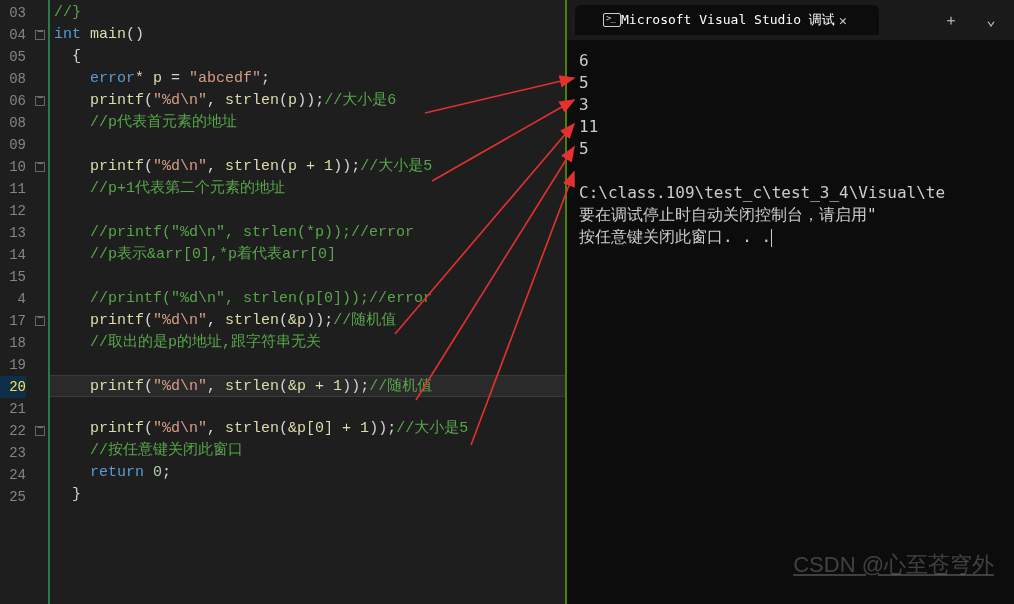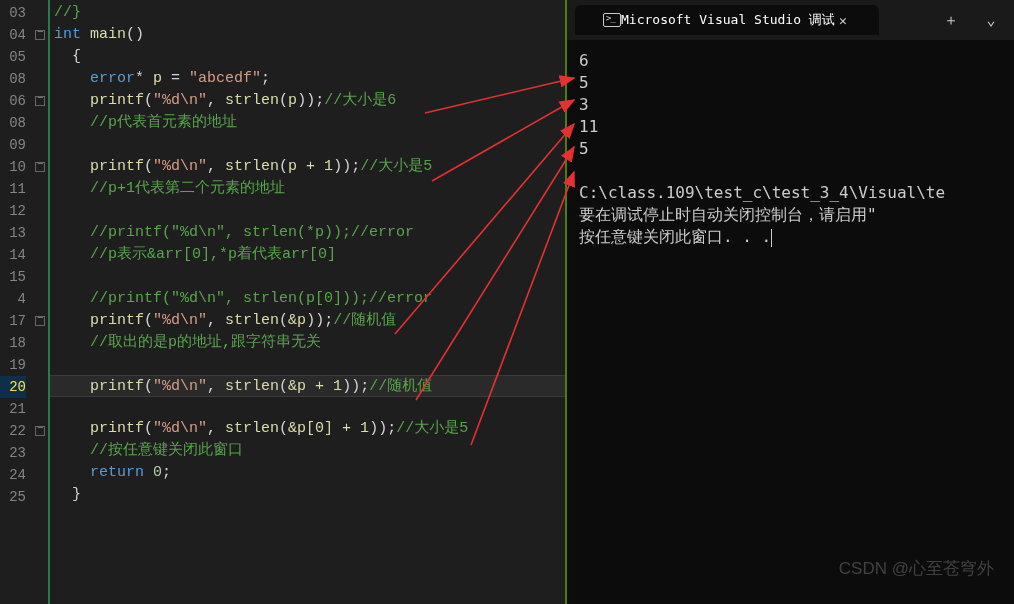--- a/index.html
+++ b/index.html
@@ -79,22 +79,23 @@
     line-height: 22px;
     white-space: pre;
     position: relative;
   }
   .cursor { display:inline-block; width:1px; height:18px; background:#ccc; vertical-align:middle; }
   .watermark {
     position: absolute;
     right: 20px;
     bottom: 24px;
     color: rgba(200,200,200,0.28);
-    font-size: 17px;
+    font-size: 22px;
     font-family: sans-serif;
+    text-decoration: underline;
   }
   svg.arrows { position:absolute; top:0; left:0; pointer-events:none; z-index:50; }
 </style>
 </head>
 <body>
 
 <div class="container">
 
   <div class="editor-pane">
     <div class="gutter">

